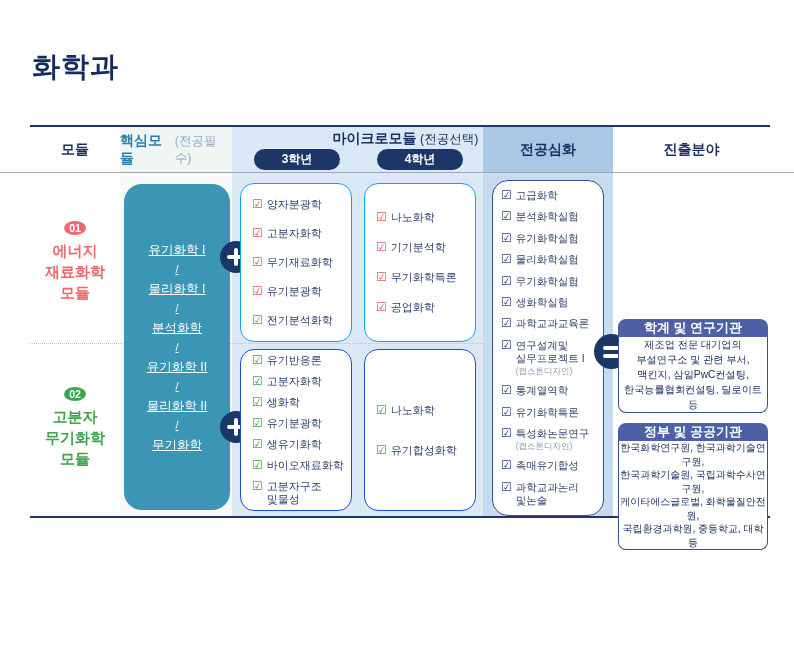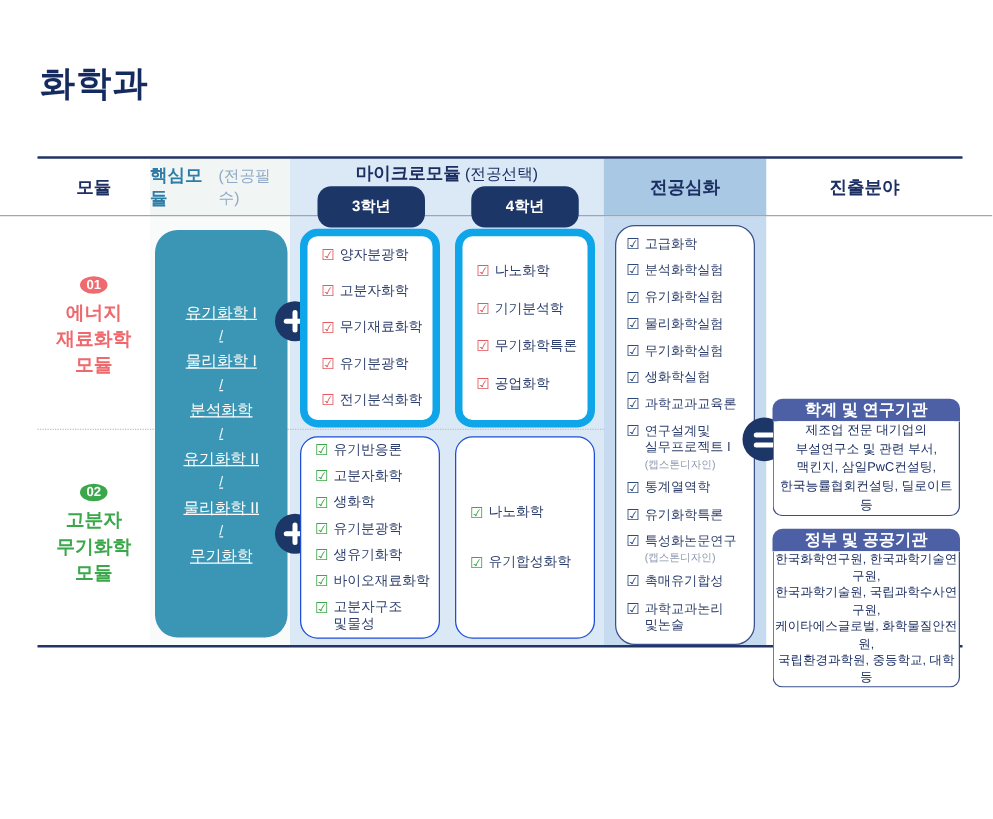--- a/index.html
+++ b/index.html
@@ -25,23 +25,23 @@
   
   .hcell{position:absolute;top:127px;height:45px;display:flex;align-items:center;justify-content:center;
          font-size:14px;font-weight:bold;color:#1c2f63;}
   .h-module{left:30px;width:90px;}
   .h-core{left:120px;width:112px;}
   .h-core .sub{font-weight:normal;font-size:12.5px;color:#8fa9c6;}
   .h-core .main{color:#2e7da8;}
   .h-adv{left:483px;width:130px;}
   .h-career{left:613px;width:157px;}
   .h-micro-title{position:absolute;left:232px;top:130px;width:251px;text-align:center;
-                 font-size:14px;font-weight:bold;color:#1c2f63;}
+                 font-size:14px;font-weight:bold;color:#1c2f63;padding-left:48px;}
   .h-micro-title .sub{font-weight:normal;font-size:12.5px;}
-  .pill{position:absolute;top:149px;width:86px;height:33px;background:#1c3667;border-radius:11px;
+  .pill{position:absolute;top:149px;width:86px;height:21px;background:#1c3667;border-radius:11px;
         color:#ffffff;font-size:12px;font-weight:bold;display:flex;align-items:center;justify-content:center;}
   .pill-y3{left:254px;} .pill-y4{left:377px;}
 
   
   .module-block{position:absolute;left:30px;width:90px;display:flex;flex-direction:column;
                 align-items:center;justify-content:center;gap:5px;}
   .module-1{top:183px;height:158px;} .module-2{top:345px;height:165px;}
   .badge{width:22px;height:14px;border-radius:50%;color:#fff;font-size:10.5px;font-weight:bold;
          display:flex;align-items:center;justify-content:center;}
   .badge-1{background:#f0696e;} .badge-2{background:#3aa74a;}
@@ -61,21 +61,21 @@
   .plus-icon::before,.plus-icon::after{content:"";position:absolute;background:#fff;border-radius:2px;}
   .plus-icon::before{left:7px;top:14px;width:18px;height:4px;}
   .plus-icon::after{left:14px;top:7px;width:4px;height:18px;}
   .eq-icon{position:absolute;left:594px;top:334px;width:35px;height:35px;border-radius:50%;background:#1c3667;
            display:flex;flex-direction:column;align-items:center;justify-content:center;gap:4px;}
   .eq-icon span{display:block;width:17px;height:4px;background:#fff;border-radius:2px;}
 
   
   .micro-box{position:absolute;width:112px;background:#ffffff;border-radius:14px;
              display:flex;flex-direction:column;justify-content:center;padding-left:0;box-sizing:border-box;}
-  .box-pink{border:6px solid #0ea5e9;}
+  .box-pink{border:1px solid #0ea5e9;}
   .box-green{border:1px solid #1d4ed8;}
   .y3m1{left:240px;top:183px;height:159px;gap:16px;}
   .y3m2{left:240px;top:349px;height:162px;gap:8px;}
   .y4m1{left:364px;top:183px;height:159px;gap:17px;}
   .y4m2{left:364px;top:349px;height:162px;gap:27px;}
   .course-item{display:flex;align-items:flex-start;padding-left:11px;}
   .check{font-size:12px;line-height:13px;margin-right:4px;}
   .check::before{content:"☑";}
   .check-pink{color:#e05a60;} .check-green{color:#3fa74a;} .check-navy{color:#2d4a7c;}
   .course-label{font-size:11px;color:#2c3e6b;white-space:pre-line;line-height:13px;}

